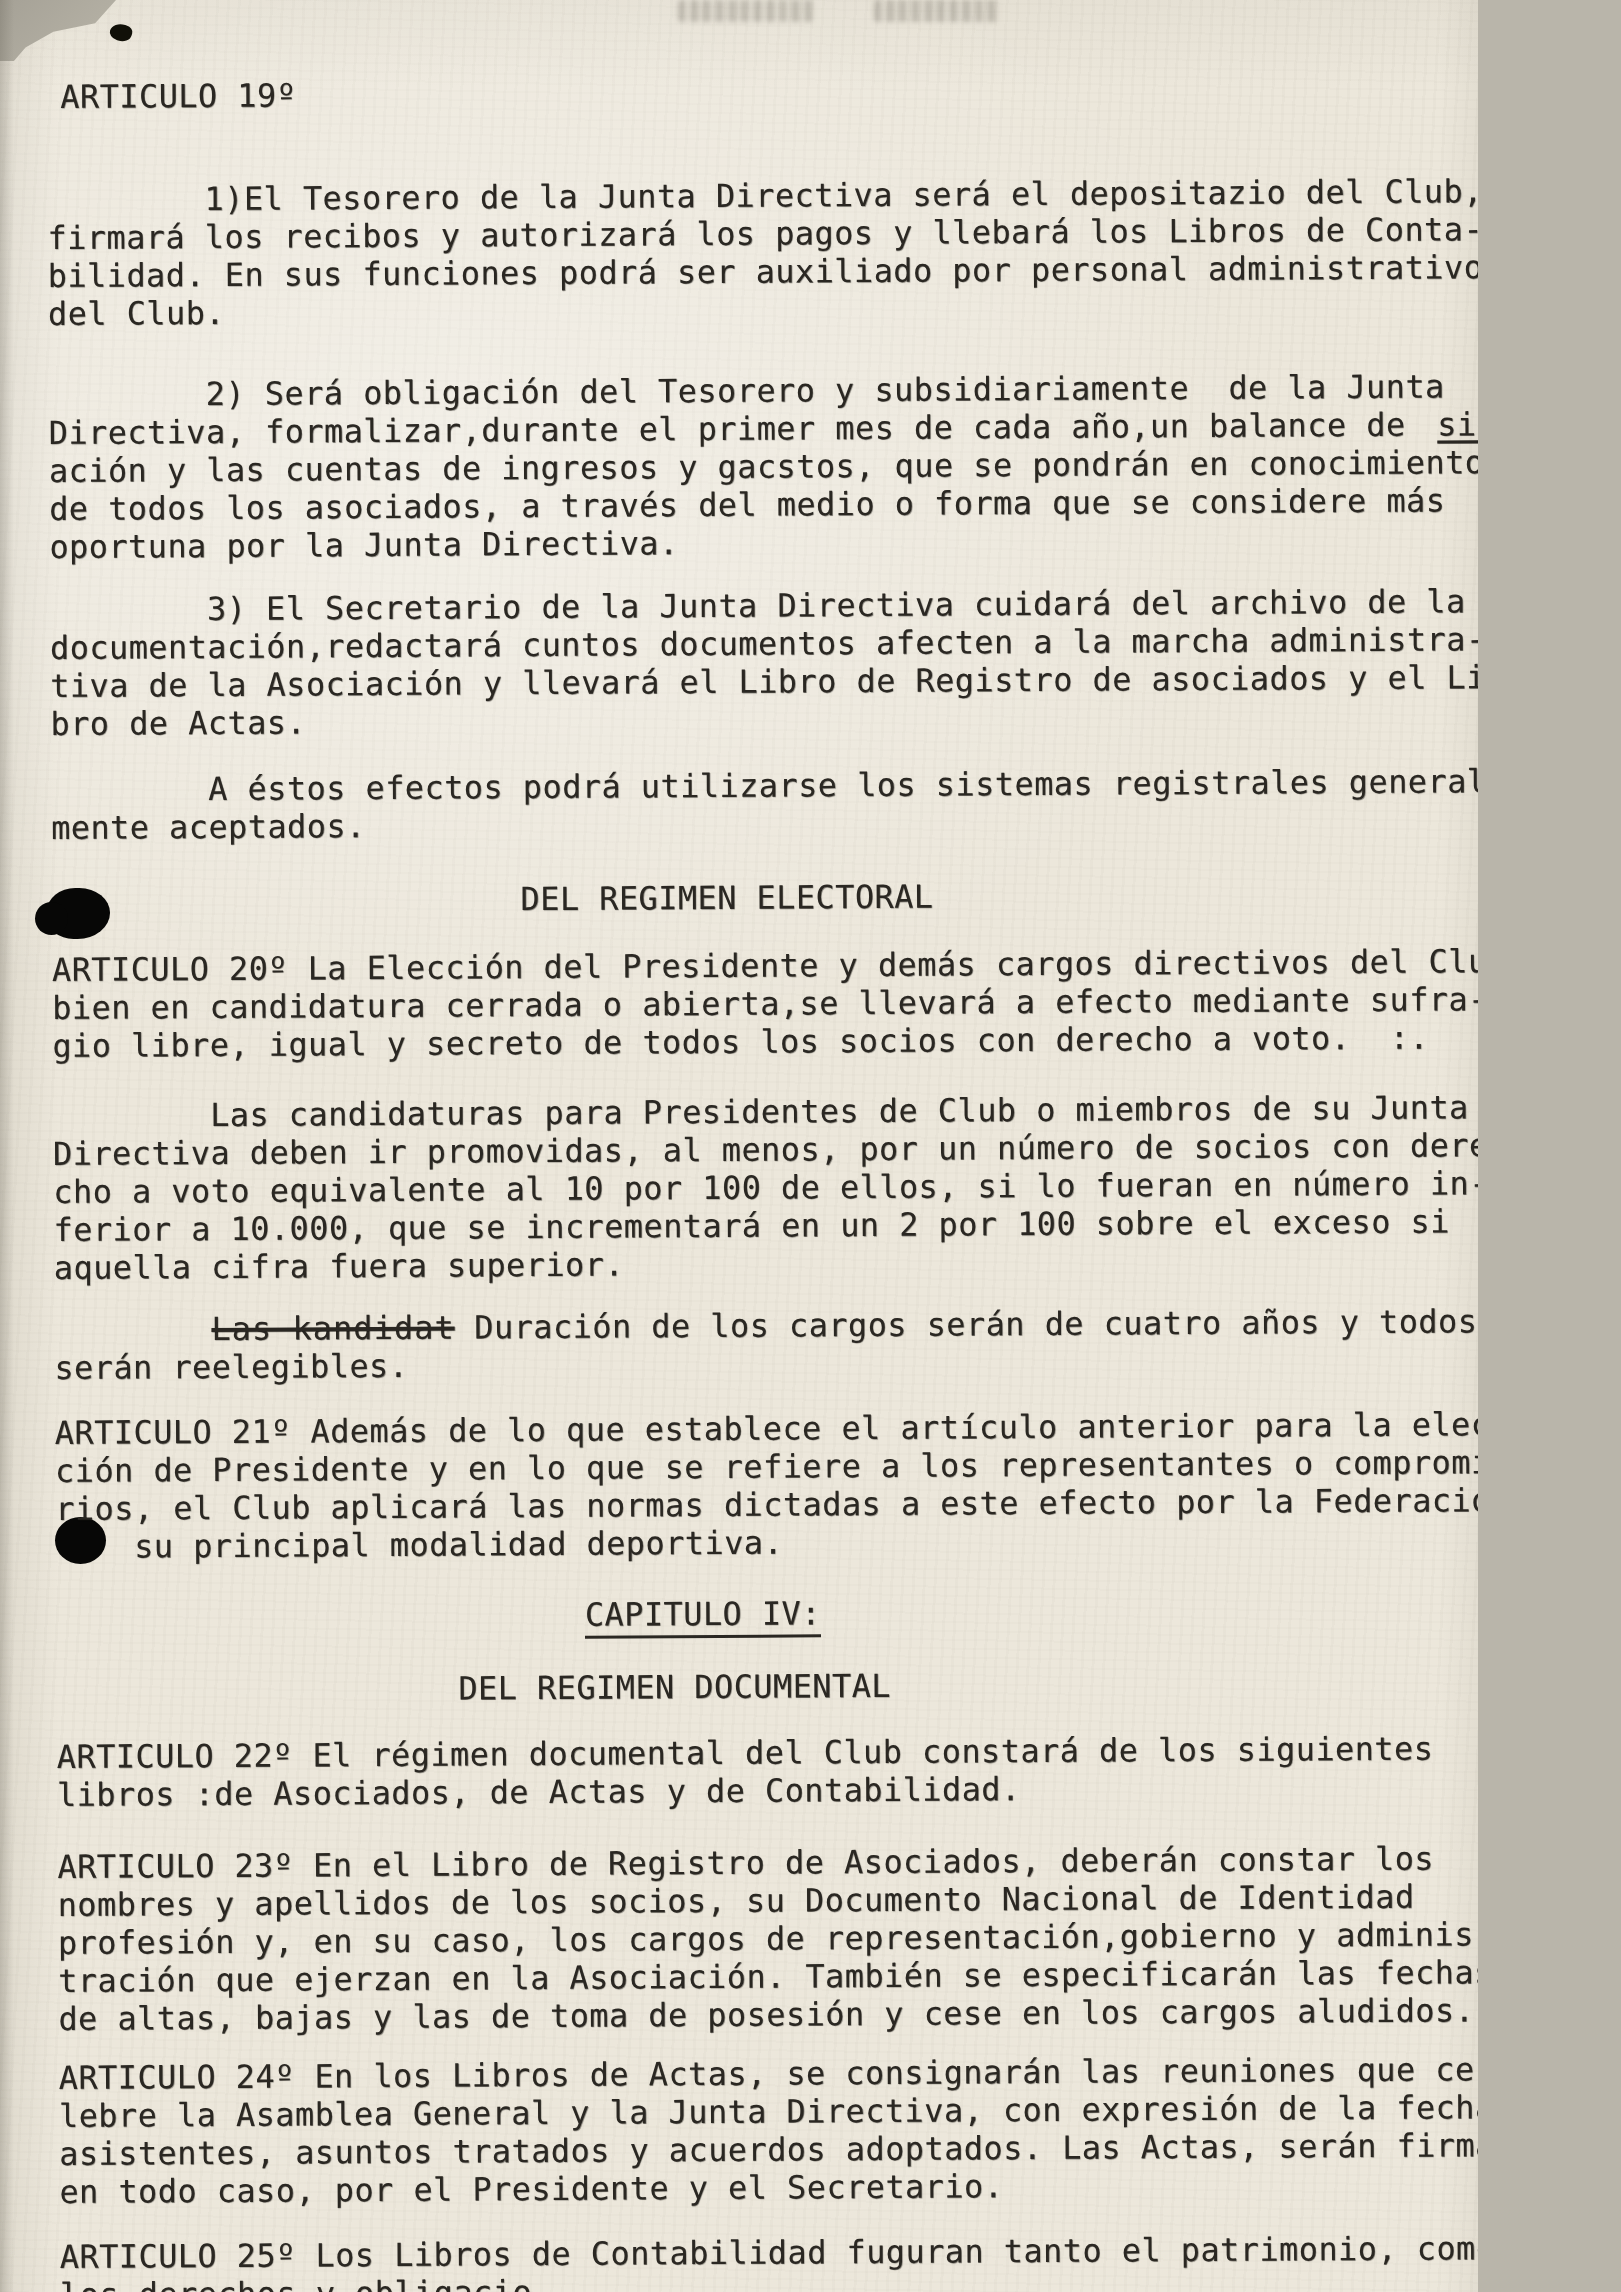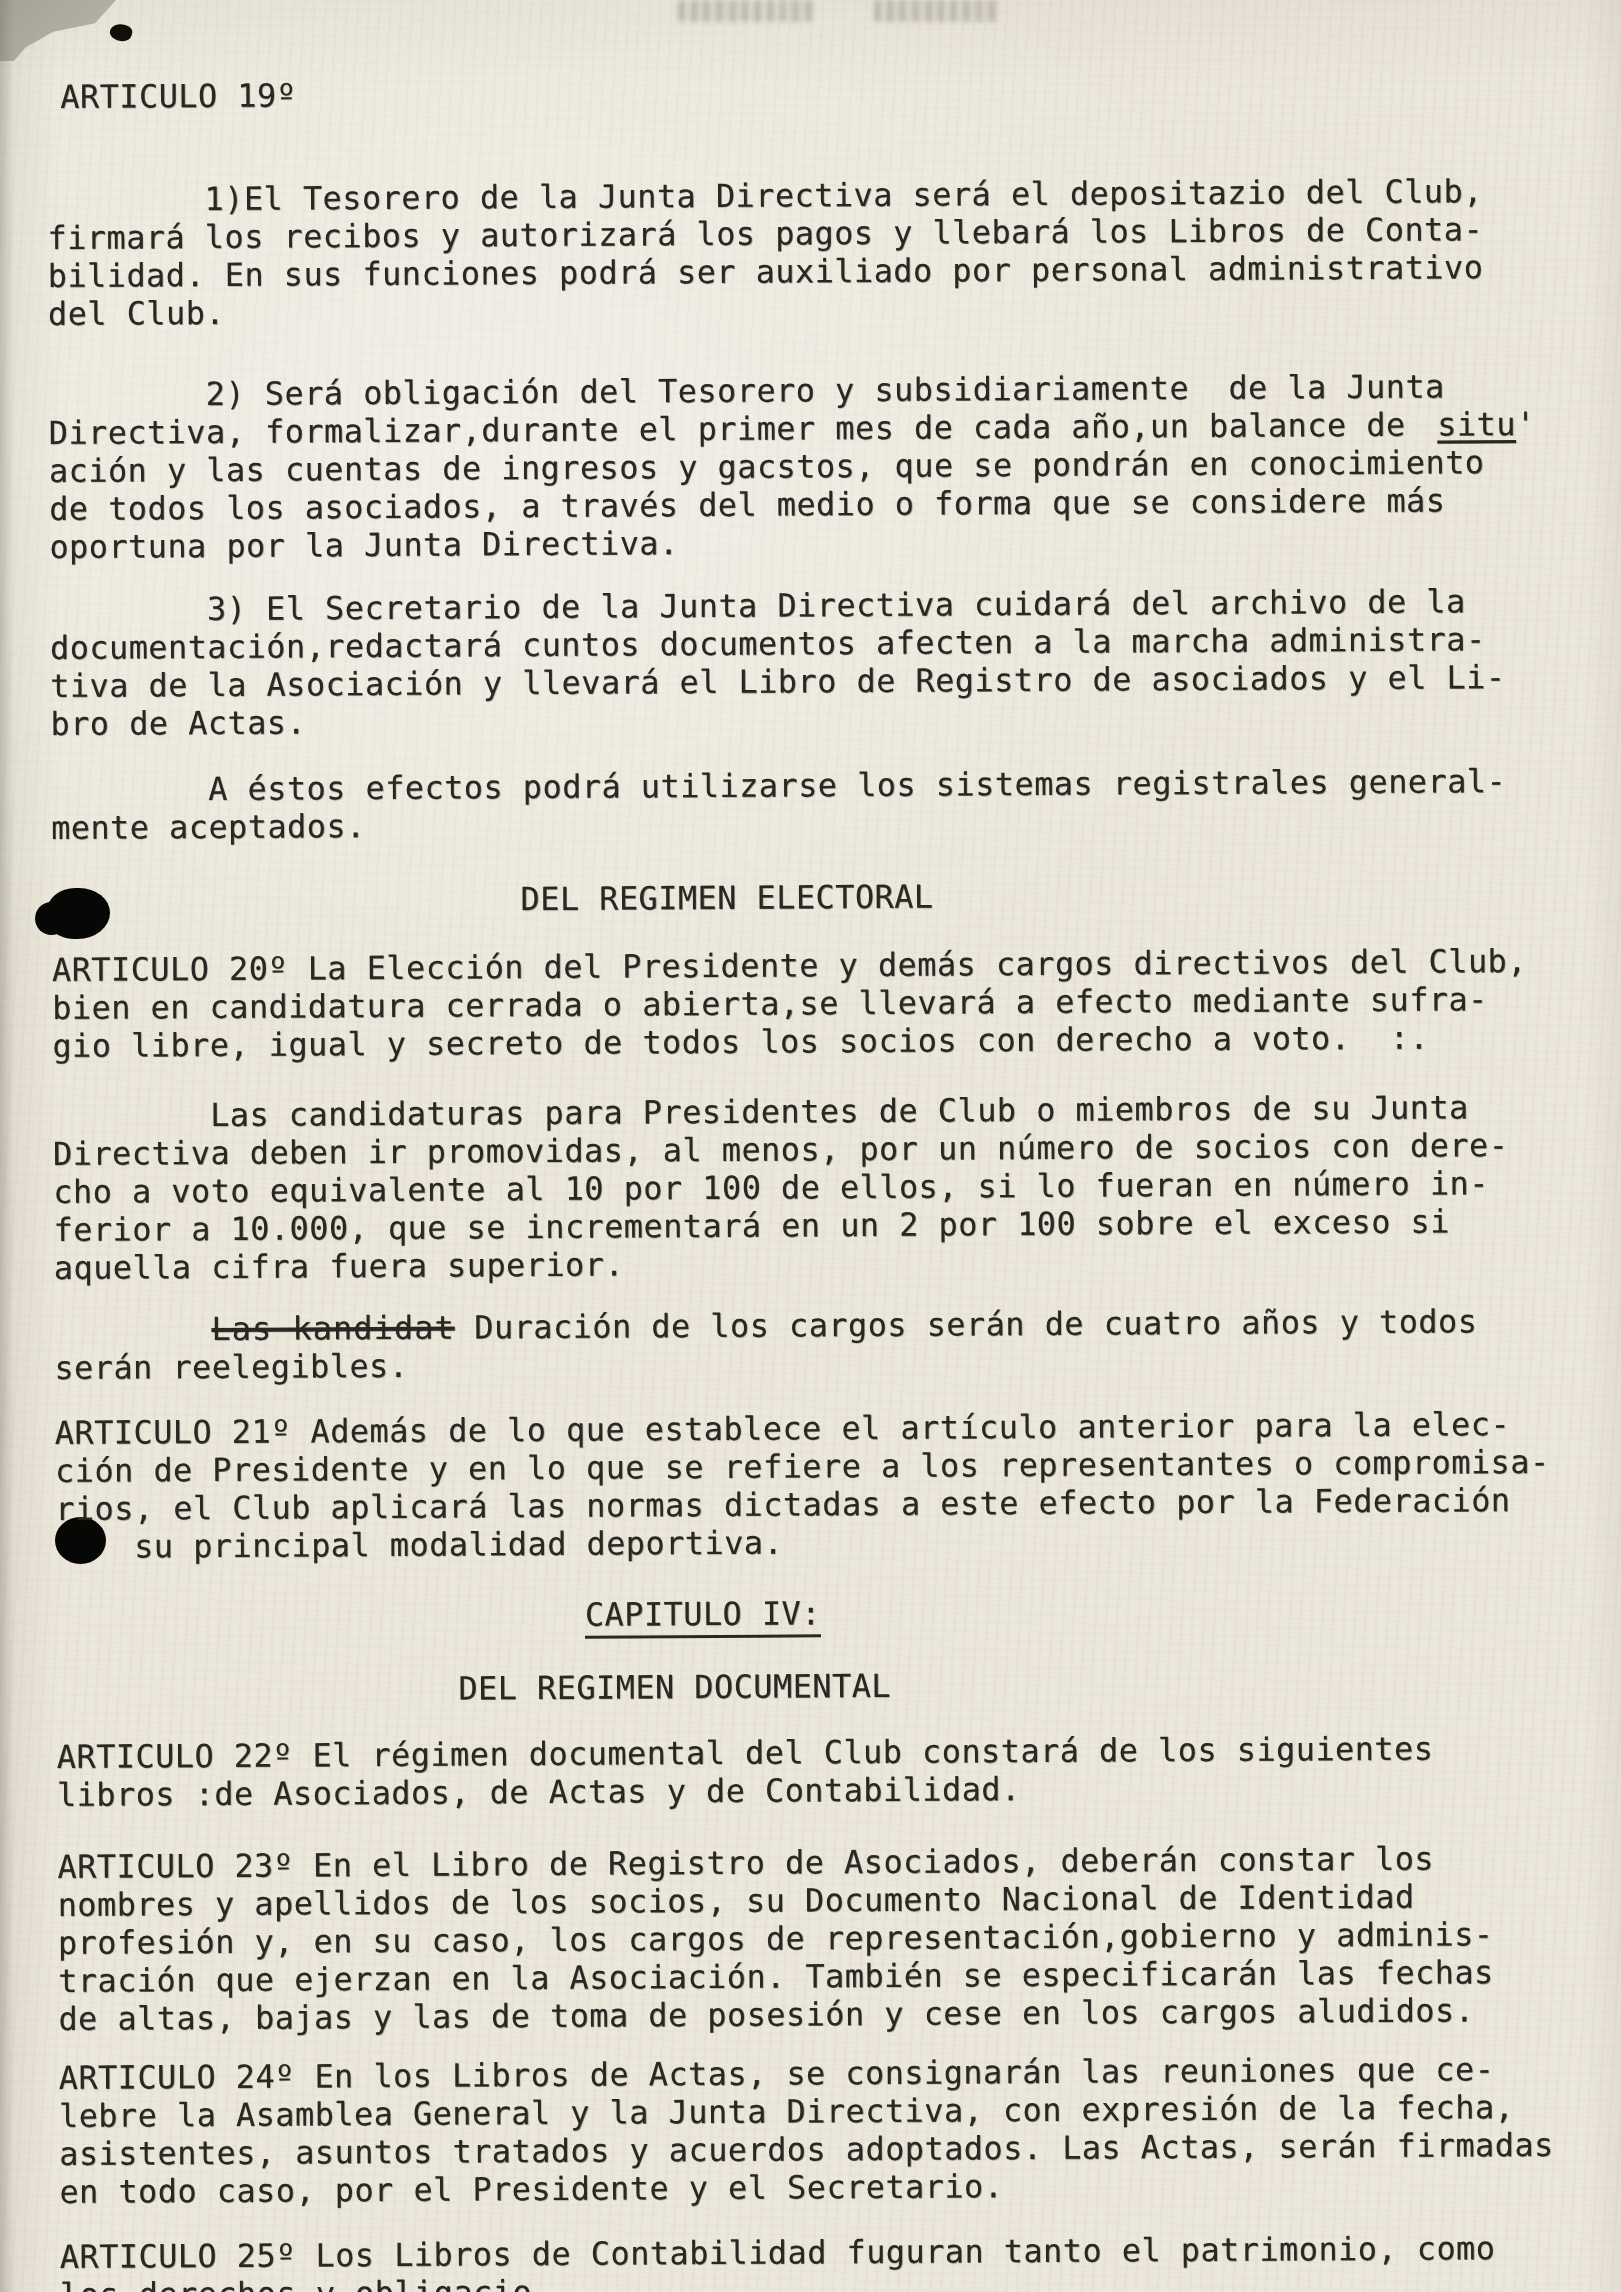--- a/index.html
+++ b/index.html
@@ -5,21 +5,21 @@
   html, body {
     margin: 0;
     padding: 0;
     width: 1621px;
     height: 2293px;
     overflow: hidden;
     background: #b9b5aa;
   }
   .page {
     position: relative;
-    width: 1621px;
+    width: 1478px;
     height: 2293px;
     overflow: hidden;
     background:
       radial-gradient(ellipse 1176px 882px at 30% 20%, rgba(255,255,255,0.35), rgba(255,255,255,0) 70%),
       linear-gradient(90deg, rgba(160,155,140,0.18) 0, rgba(160,155,140,0) 59px),
       linear-gradient(90deg, rgba(160,155,140,0) calc(100% - 39px), rgba(160,155,140,0.12) 100%),
       linear-gradient(180deg, rgba(170,165,150,0.10) 0, rgba(170,165,150,0) 88px),
       repeating-linear-gradient(93deg, rgba(120,115,100,0.035) 0 2.9px, rgba(0,0,0,0) 2.9px 10.8px),
       repeating-linear-gradient(1deg, rgba(140,135,120,0.03) 0 2px, rgba(0,0,0,0) 2px 8.8px),
       #ece7db;

